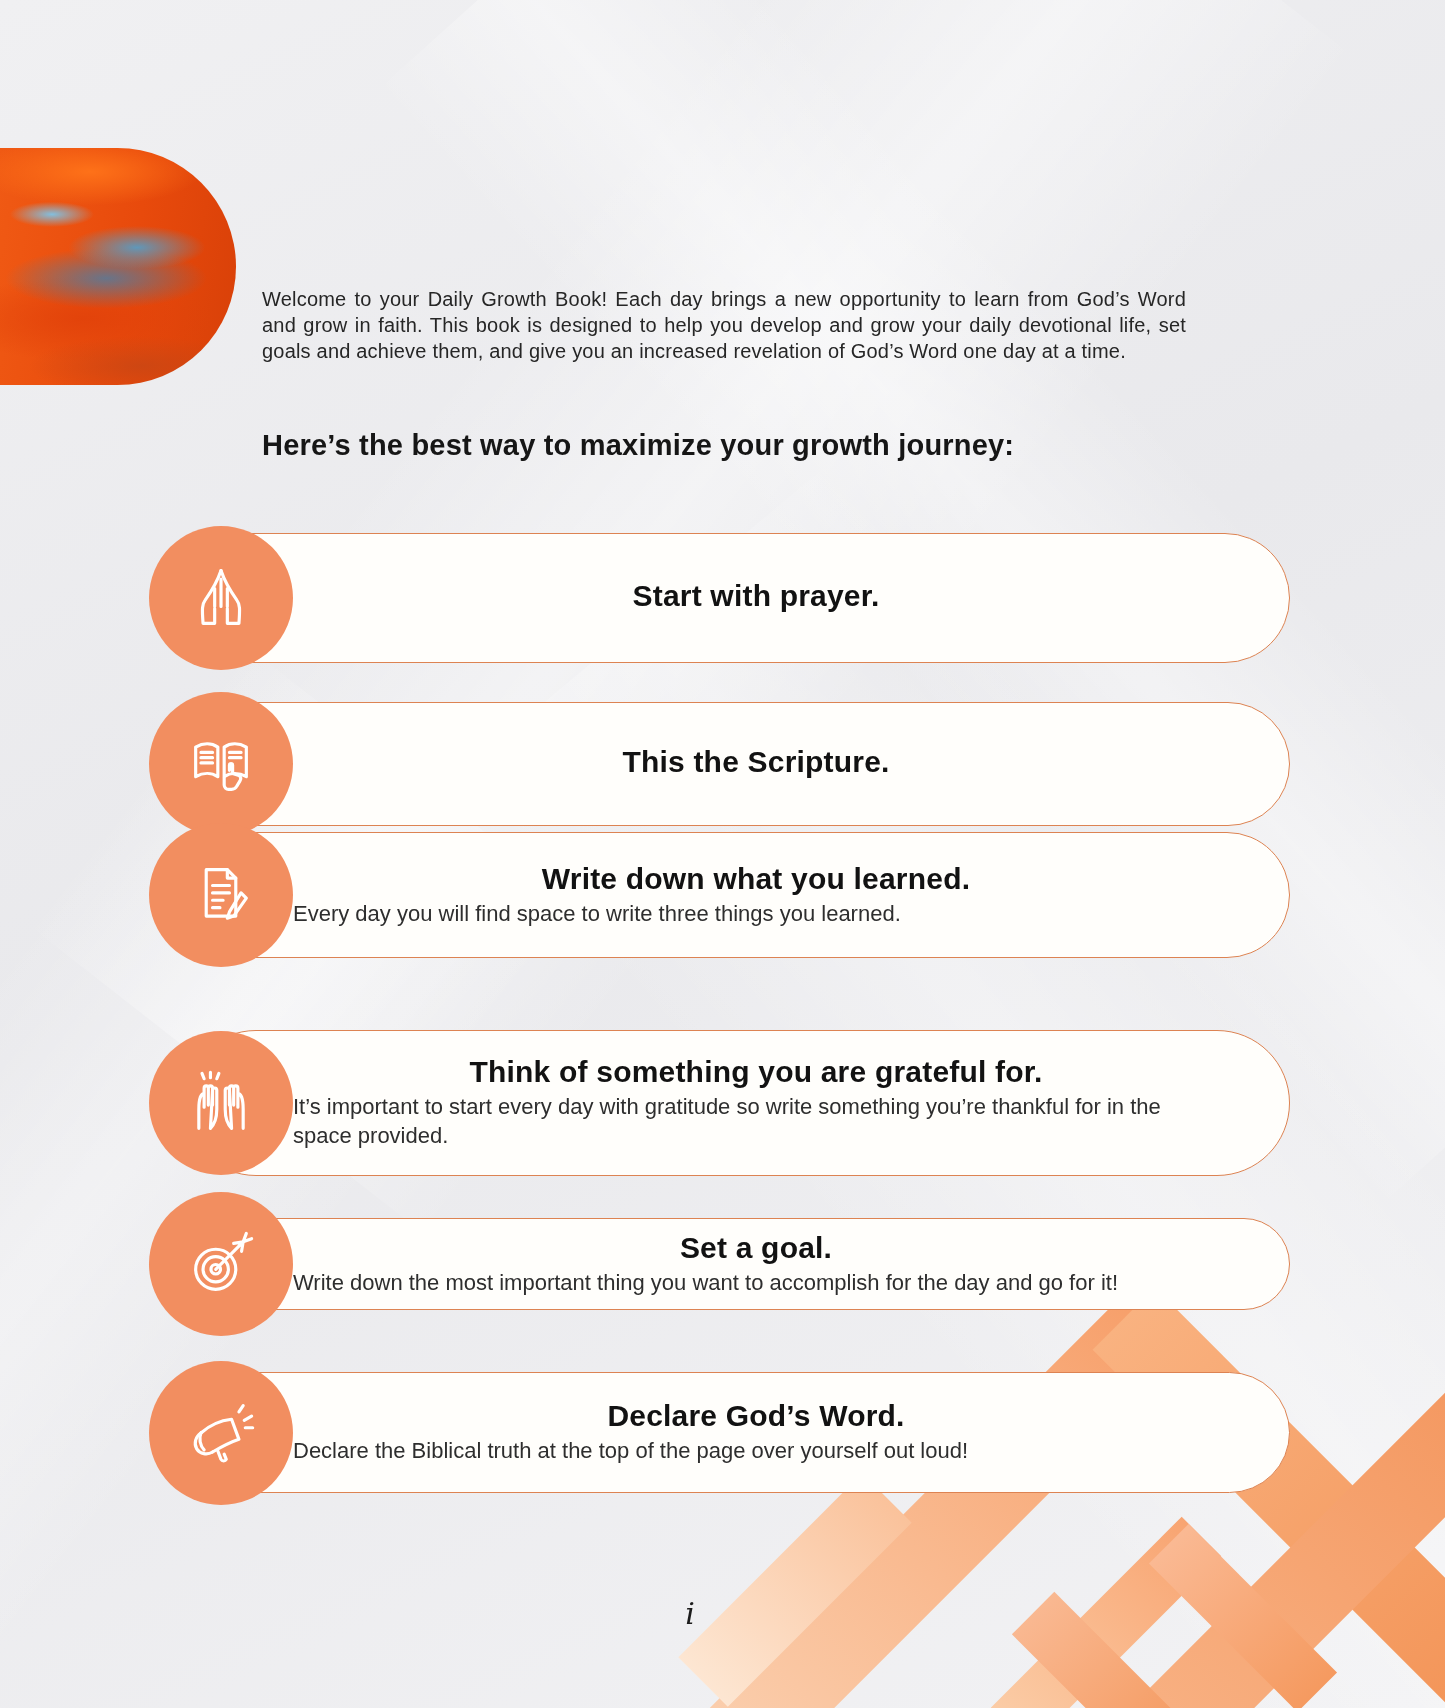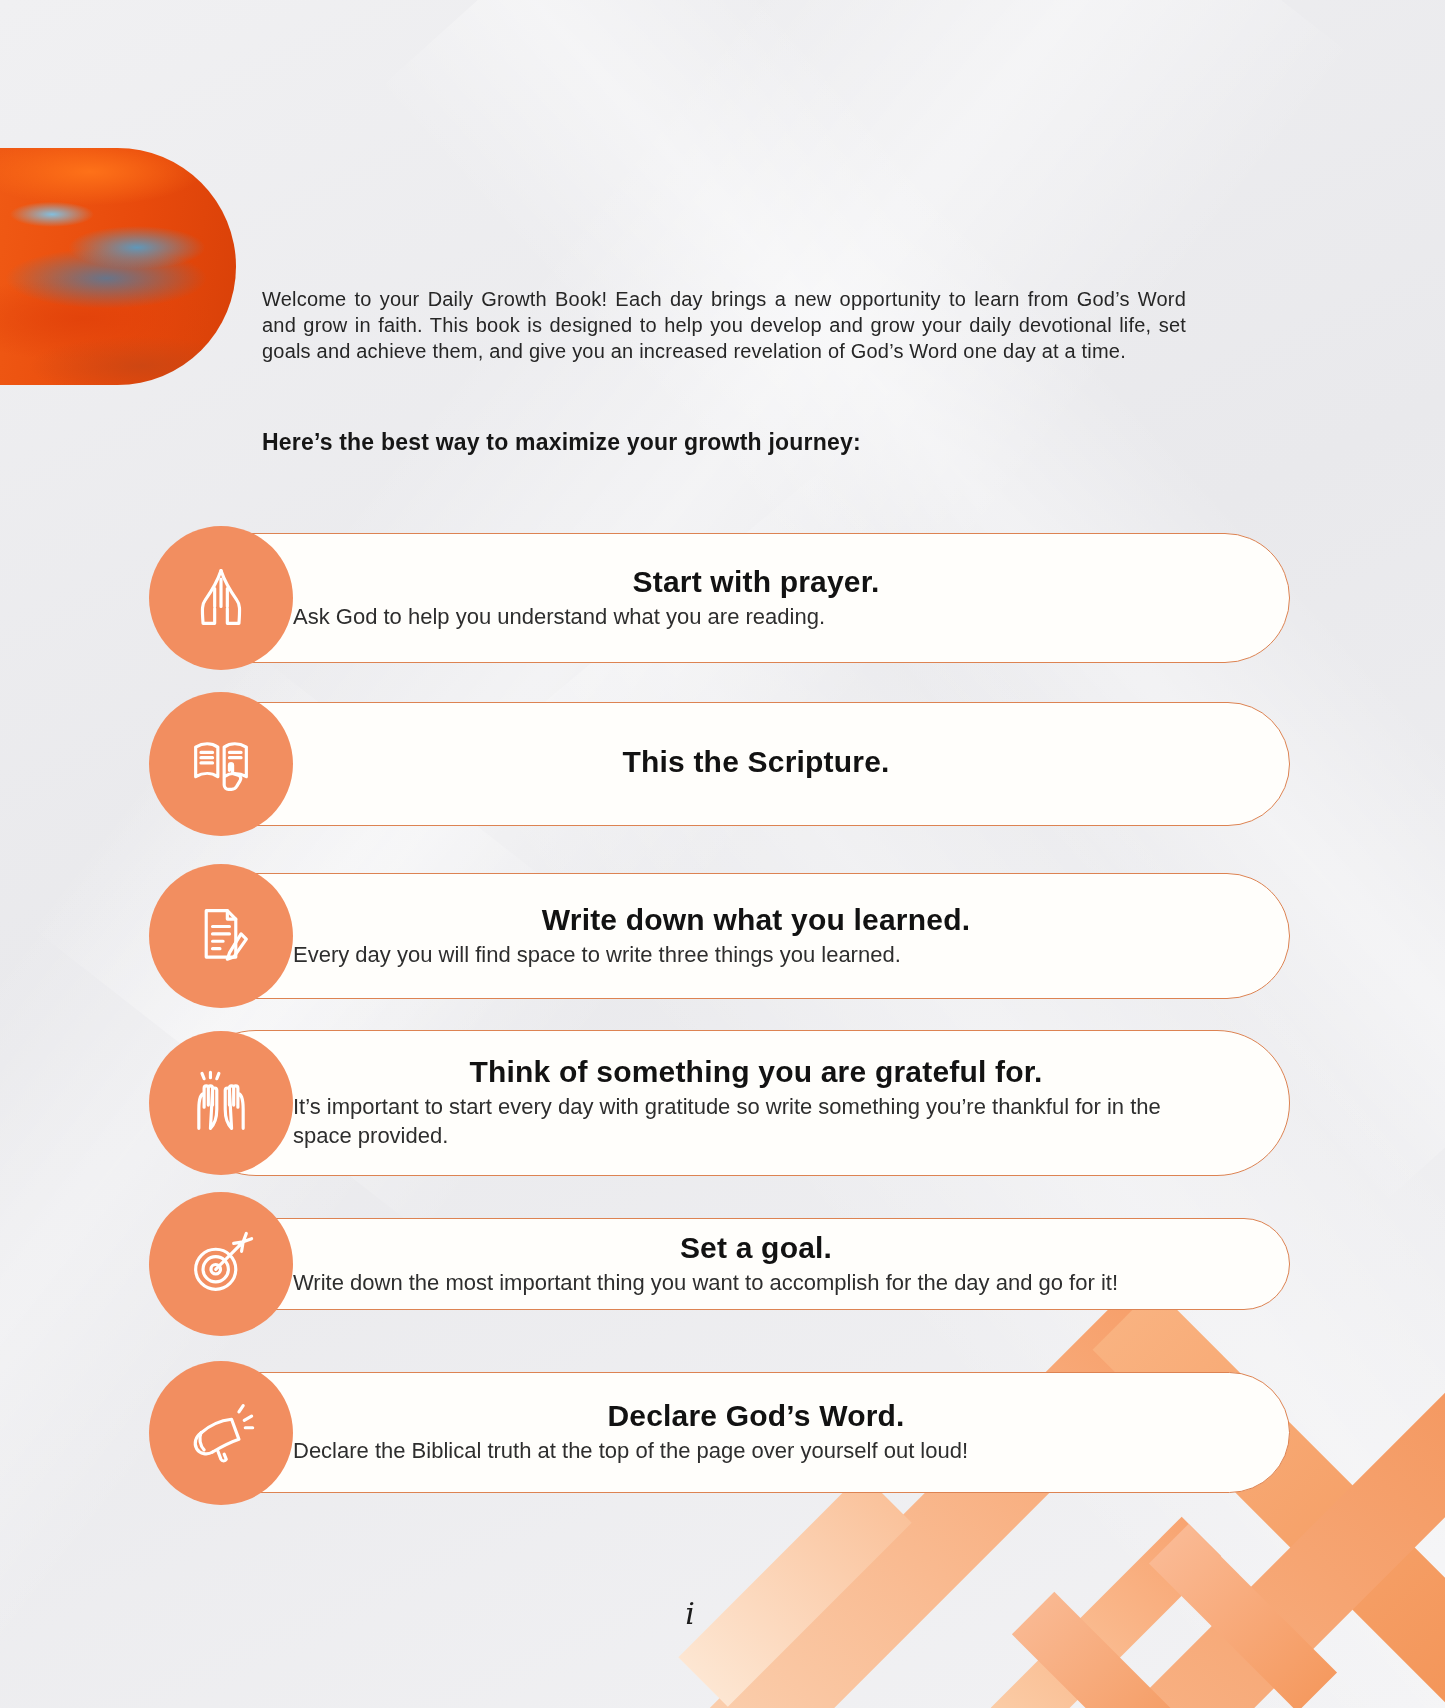--- a/index.html
+++ b/index.html
@@ -45,26 +45,26 @@
       radial-gradient(ellipse 170px 55px at 35% 72%, rgba(225,65,10,.85), rgba(225,65,10,0) 78%),
       radial-gradient(ellipse 150px 45px at 38% 10%, rgba(255,115,25,.95), rgba(255,115,25,0) 75%),
       linear-gradient(100deg,#f05a14,#e84a0c 55%,#d84008);
   }
 
   .headline{position:absolute;z-index:3;left:262px;top:140px;width:960px;
     font-size:54px;line-height:1.12;font-weight:800;letter-spacing:.5px;color:#141414;}
   .intro{position:absolute;z-index:3;left:262px;top:286px;width:924px;
     font-size:20px;line-height:1.3;letter-spacing:.2px;color:#262626;text-align:justify;}
   .list-heading{position:absolute;z-index:3;left:262px;top:429px;
-    font-size:23px;font-weight:700;letter-spacing:.2px;color:#161616;}
+    font-size:29px;font-weight:700;letter-spacing:.2px;color:#161616;}
 
   .step{position:absolute;z-index:2;left:183px;width:1107px;}
   .step1{top:533px;height:130px;}
   .step2{top:702px;height:124px;}
-  .step3{top:873px;height:126px;}
+  .step3{top:832px;height:126px;}
   .step4{top:1030px;height:146px;}
   .step5{top:1218px;height:92px;}
   .step6{top:1372px;height:121px;}
   .pill{position:absolute;inset:0;background:#fffefb;border:1.6px solid #dd8352;border-radius:80px;
     box-sizing:border-box;display:flex;flex-direction:column;justify-content:center;
     padding-left:109px;padding-right:70px;}
   .badge{position:absolute;left:-34px;top:50%;transform:translateY(-50%);
     width:144px;height:144px;border-radius:50%;background:#f28e60;
     display:flex;align-items:center;justify-content:center;}
   .badge svg{width:76px;height:76px;}
@@ -97,21 +97,20 @@
   <div class="hero"></div>
 
 
   <div class="intro">Welcome to your Daily Growth Book! Each day brings a new opportunity to learn from God’s Word and grow in faith. This book is designed to help you develop and grow your daily devotional life, set goals and achieve them, and give you an increased revelation of God’s Word one day at a time.</div>
 
   <div class="list-heading">Here’s the best way to maximize your growth journey:</div>
 
   <div class="step step1">
     <div class="pill">
       <div class="step-title">Start with prayer.</div>
-      <div class="step-desc">Ask God to help you understand what you are reading.</div>
     </div>
     <div class="badge">
       <svg viewBox="0 0 72 72">
         <g class="icon-stroke">
           <path d="M36 10 C32 22 26 31 21 38 C18 42 18 46 19 60 L30 60 L30 46"></path>
           <path d="M36 10 C40 22 46 31 51 38 C54 42 54 46 53 60 L42 60 L42 46"></path>
           <path d="M36 18 L36 44 M30 27 L30 44 M42 27 L42 44"></path>
         </g>
       </svg>
     </div>

